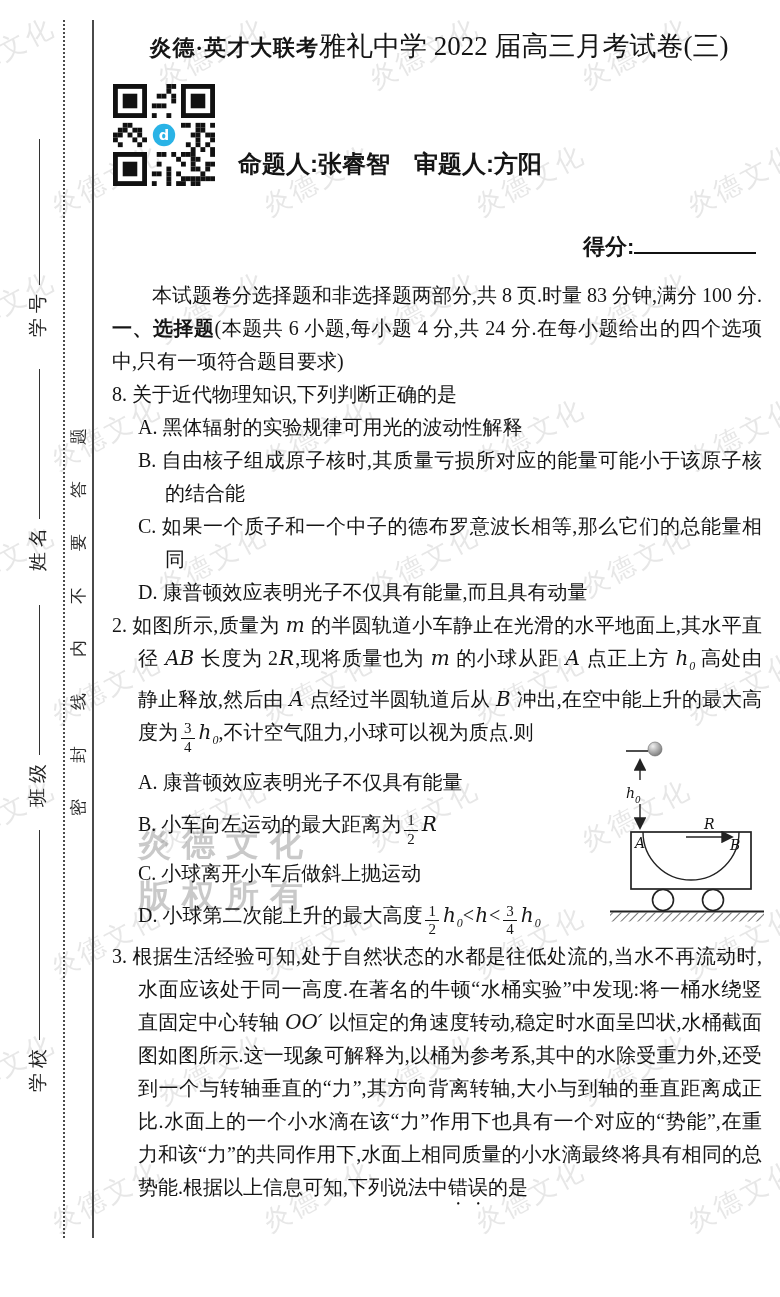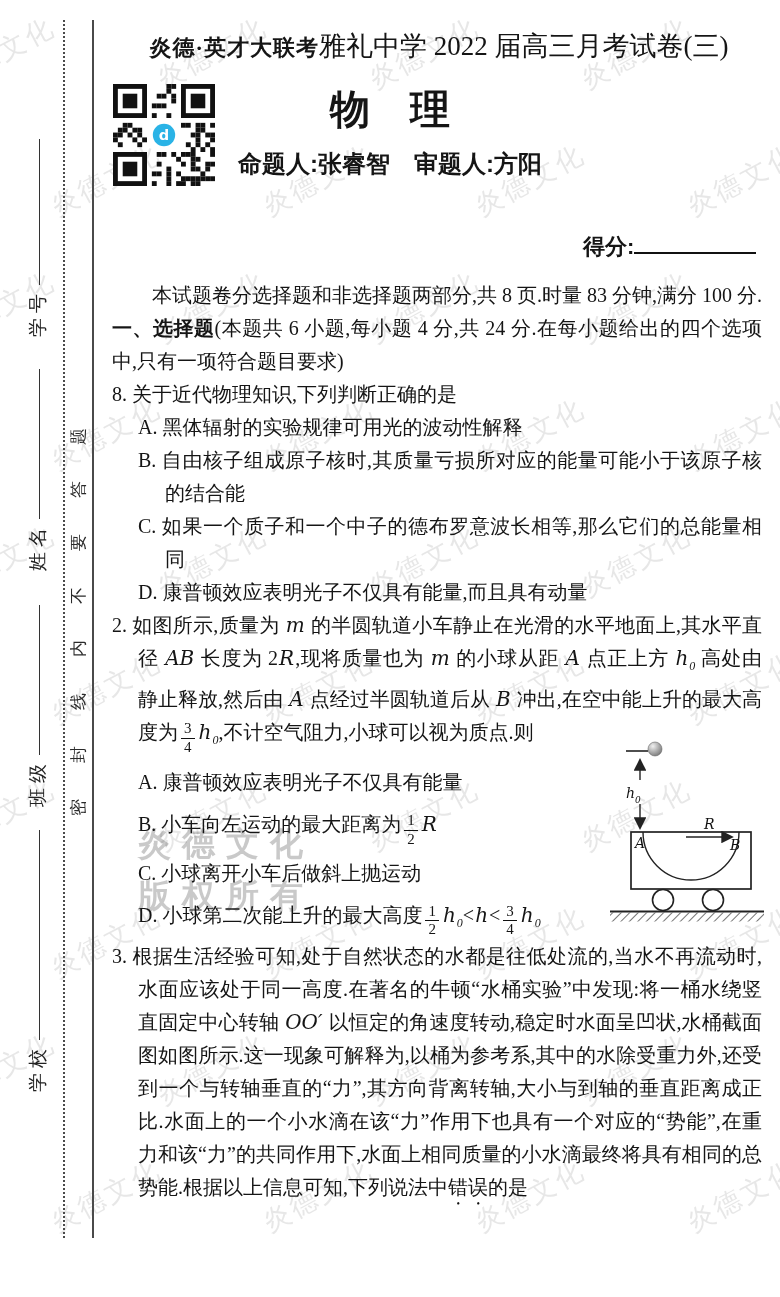--- a/index.html
+++ b/index.html
@@ -224,21 +224,20 @@
         <rect x="80" y="10" width="15" height="15"></rect>
         <rect x="0" y="70" width="35" height="35"></rect>
         <rect x="5" y="75" width="25" height="25" fill="#fff"></rect>
         <rect x="10" y="80" width="15" height="15"></rect>
       </g>
       <rect x="38" y="38" width="29" height="29" rx="6" fill="#fff"></rect>
       <circle cx="52.5" cy="52.5" r="11.5" fill="#2ab3e6"></circle>
       <text x="52.5" y="58" font-size="15" font-weight="bold" fill="#fff" text-anchor="middle" font-family="DejaVu Sans, sans-serif">d</text>
     </svg>
 
-  <div class="subject">物　理</div>
   <div class="setters">命题人:张睿智　审题人:方阳</div>
 
   <div class="score">
     <span>得分:</span><span class="score-line"></span>
   </div>
 
   <div class="content">
     <p class="indent2">本试题卷分选择题和非选择题两部分,共 8 页.时量 83 分钟,满分 100 分.</p>
     <p><span class="sec-label">一、选择题</span><span>(本题共 6 小题,每小题 4 分,共 24 分.在每小题给出的四个选项中,只有一项符合题目要求)</span></p>
     <div id="questions">

